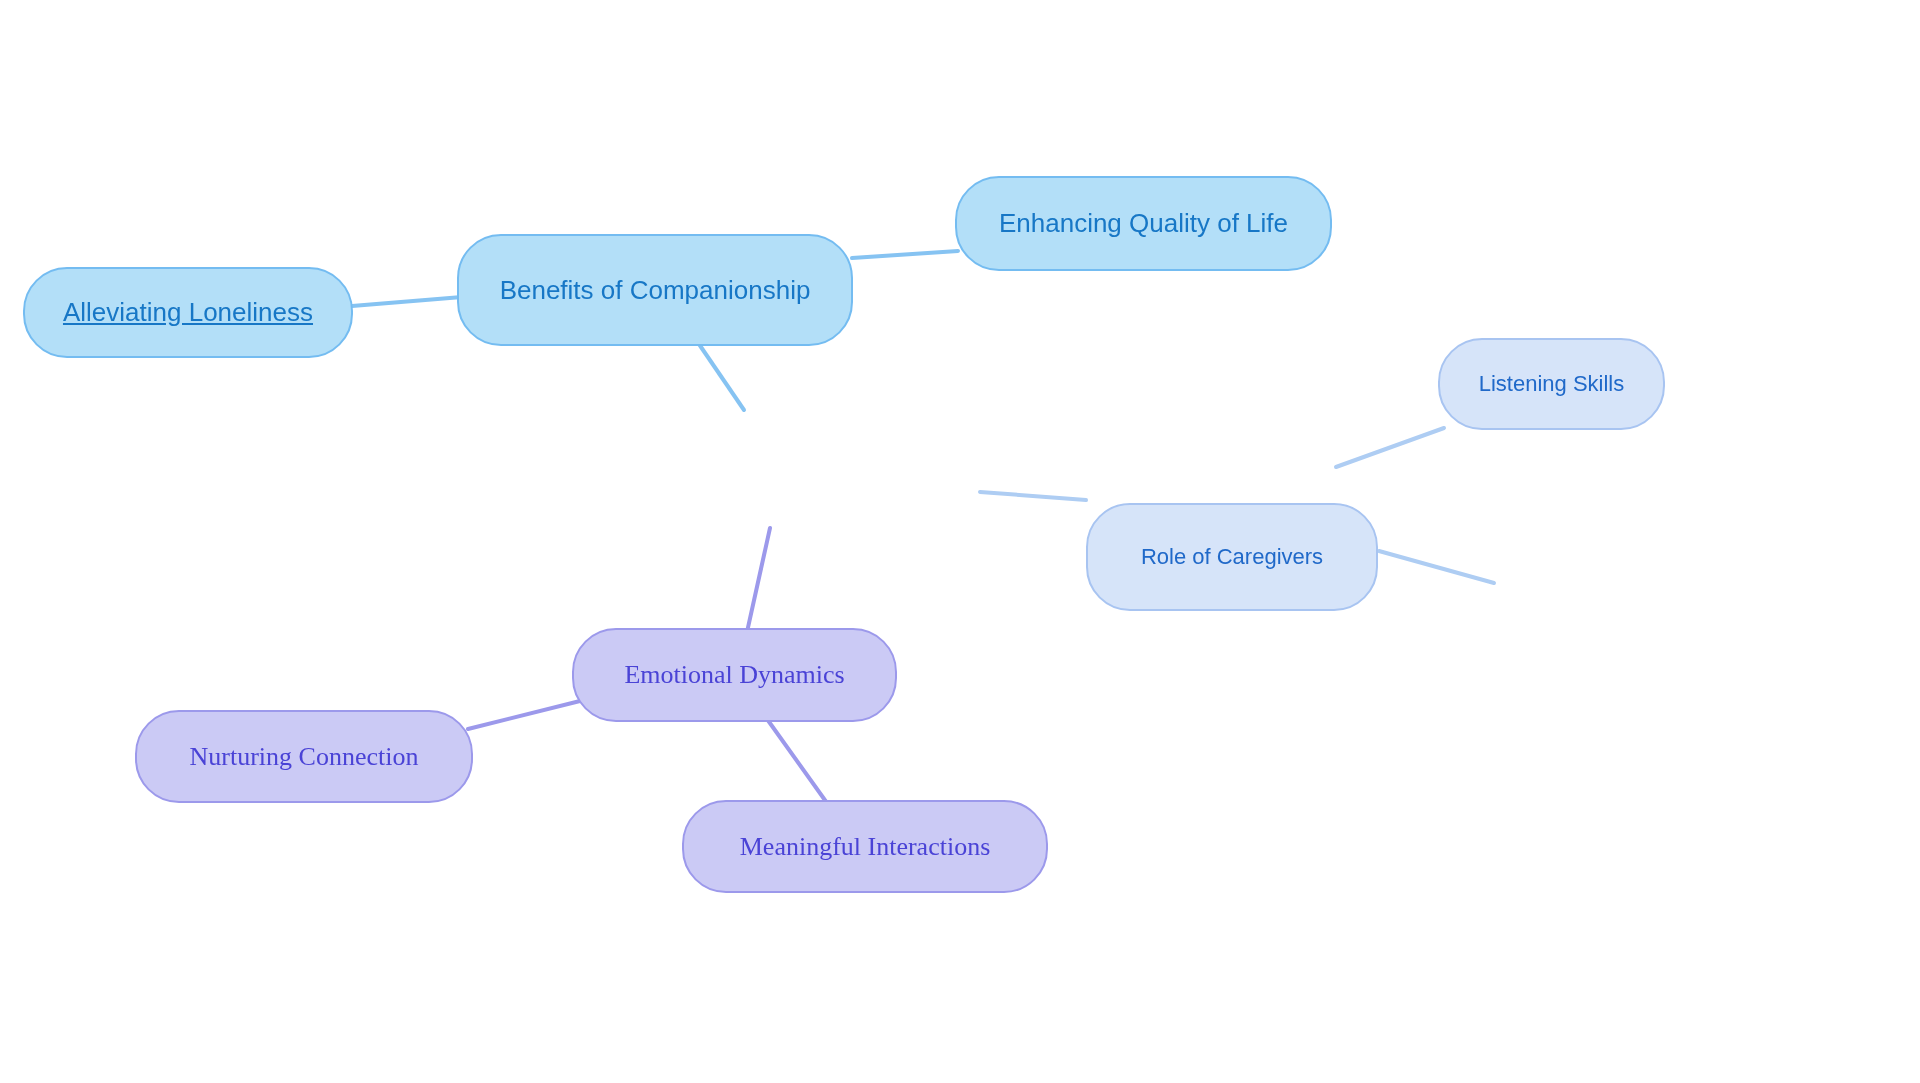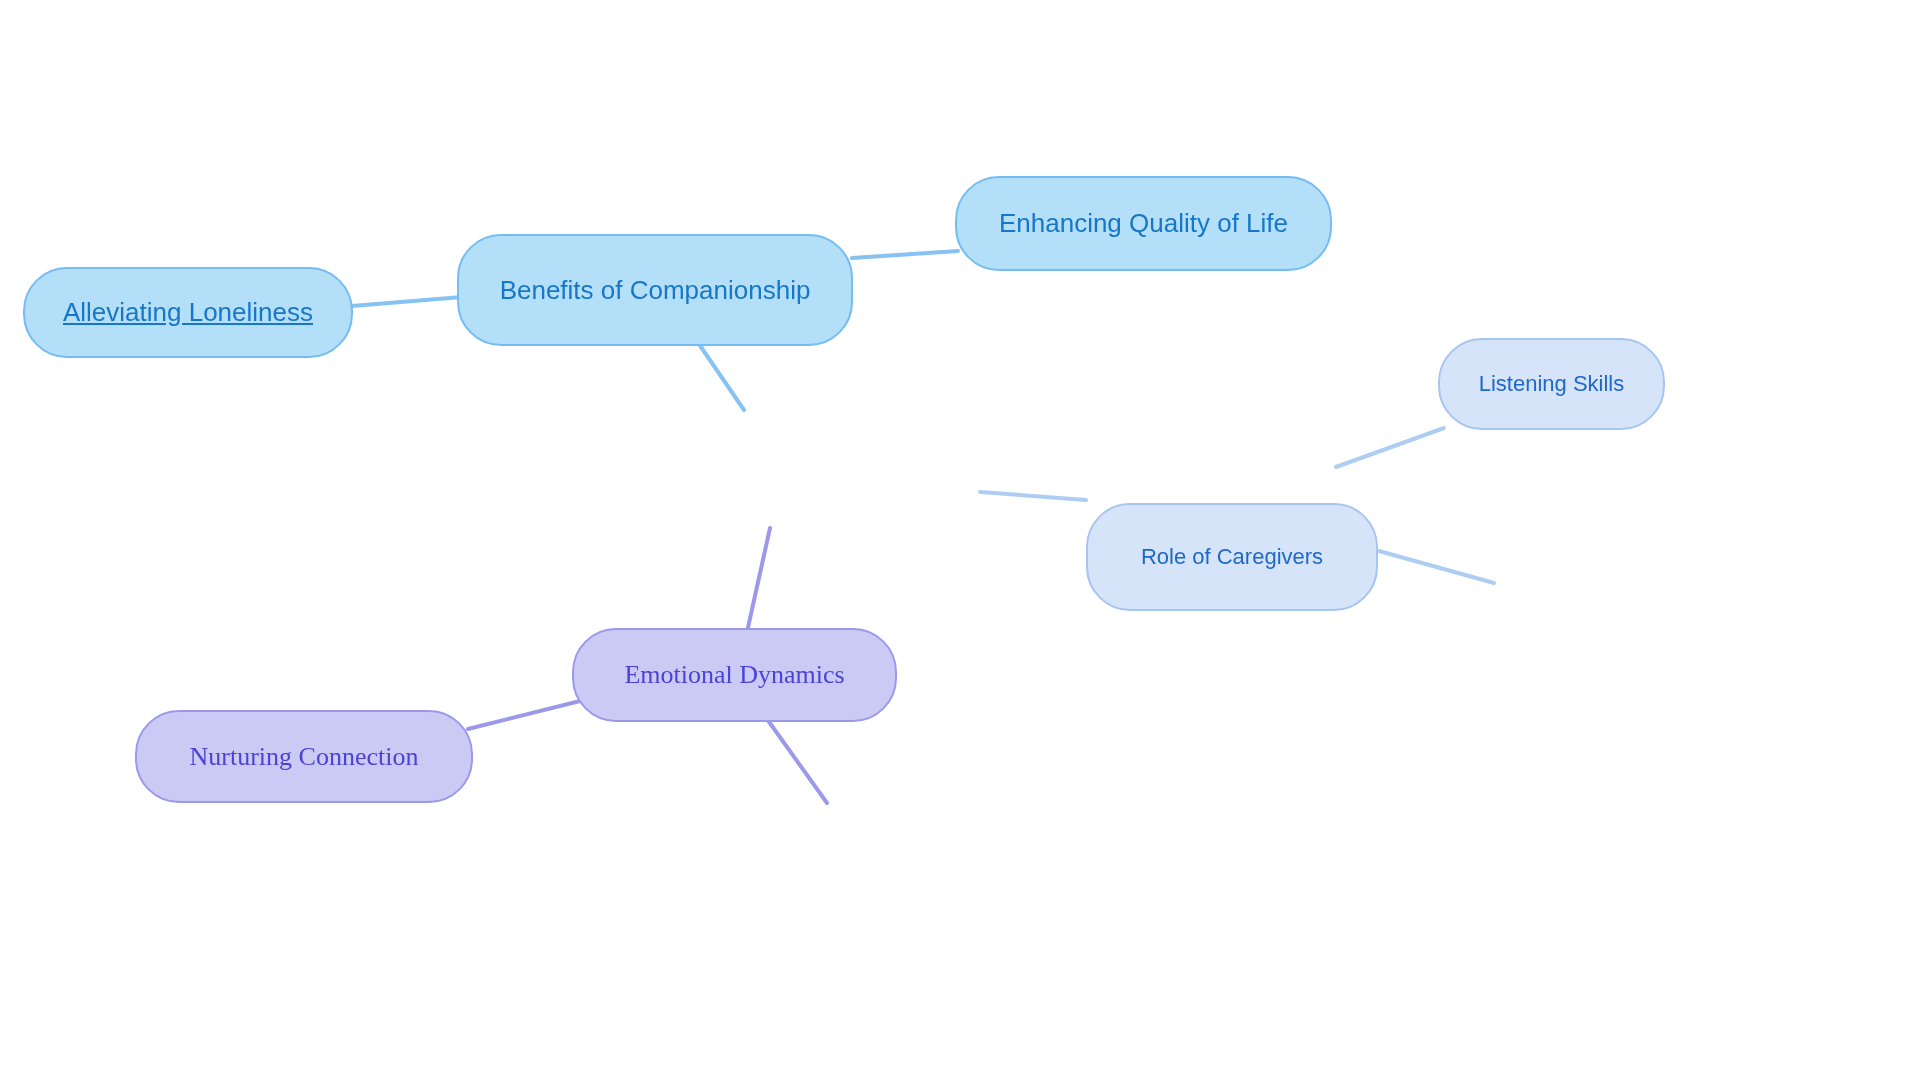--- a/index.html
+++ b/index.html
@@ -113,14 +113,17 @@
 
 
   <div class="node lav" style="left:572px; top:628px; width:325px; height:94px;">
     <span class="label">Emotional Dynamics</span>
   </div>
 
   <div class="node lav" style="left:135px; top:710px; width:338px; height:93px;">
     <span class="label">Nurturing Connection</span>
   </div>
 
+  <div class="node lav" style="left:682px; top:800px; width:366px; height:93px;">
+    <span class="label">Meaningful Interactions</span>
+  </div>
 
 </div>
 
 </body></html>

